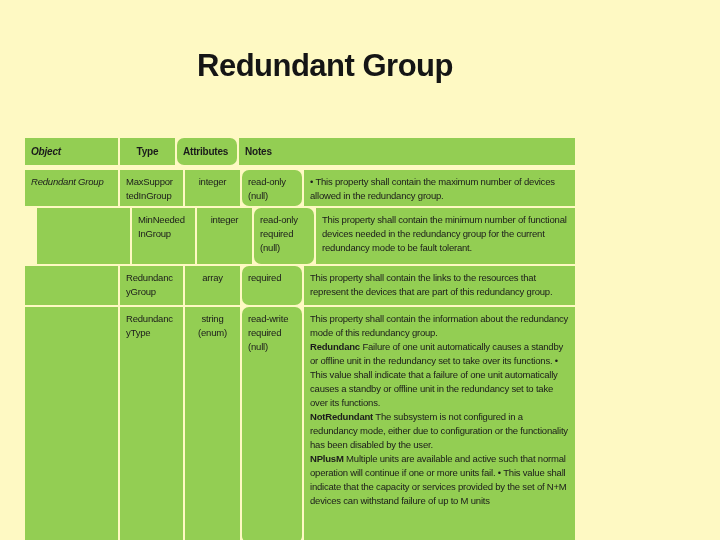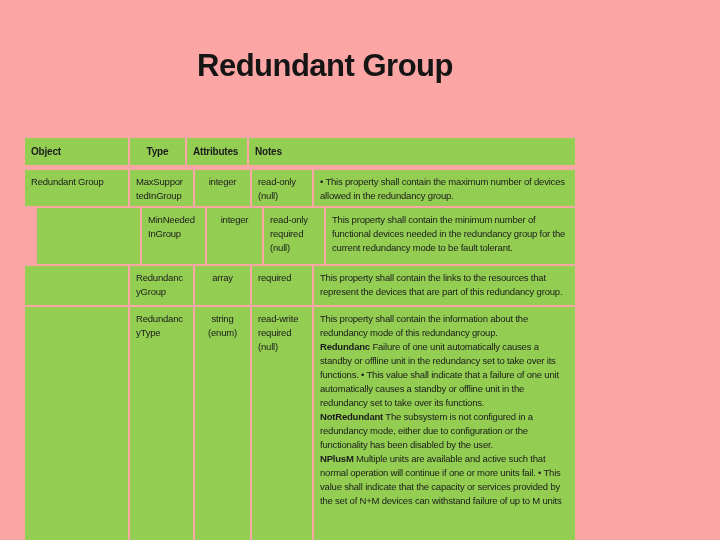--- a/index.html
+++ b/index.html
@@ -8,21 +8,21 @@
     width: 720px;
     height: 540px;
     overflow: hidden;
     background: #ffffff;
     font-family: "Liberation Sans", sans-serif;
   }
   .slide {
     position: relative;
     width: 720px;
     height: 540px;
-    background: #fca5a5;
+    background: #fef9c3;
     overflow: hidden;
   }
   .title {
     position: absolute;
     top: 48px;
     left: 0;
     width: 650px;
     text-align: center;
     font-size: 31px;
     font-weight: bold;
@@ -52,24 +52,24 @@
     box-sizing: border-box;
     overflow: hidden;
     white-space: pre-line;
   }
   .tcell:last-child { margin-right: 0; }
   .thead .tcell {
     font-weight: bold;
     font-size: 10px;
     padding-top: 7px;
   }
-  .c-object     { width: 103px; }
+  .c-object     { width: 93px; font-style: italic; }
   .c-property   { width: 63px; }
   .c-type       { width: 55px; text-align: center; }
-  .c-attributes { width: 60px; }
+  .c-attributes { width: 60px; border-radius: 7px; }
   .c-notes      { width: 285px; flex: 1; }
   .thead        { height: 27px; }
   .r1           { height: 36px; }
   .r2           { height: 56px; padding-left: 12px; }
   .r3           { height: 39px; }
   .r4           { height: 236px; }
   .b { font-weight: bold; }
 </style>
 </head>
 <body>

